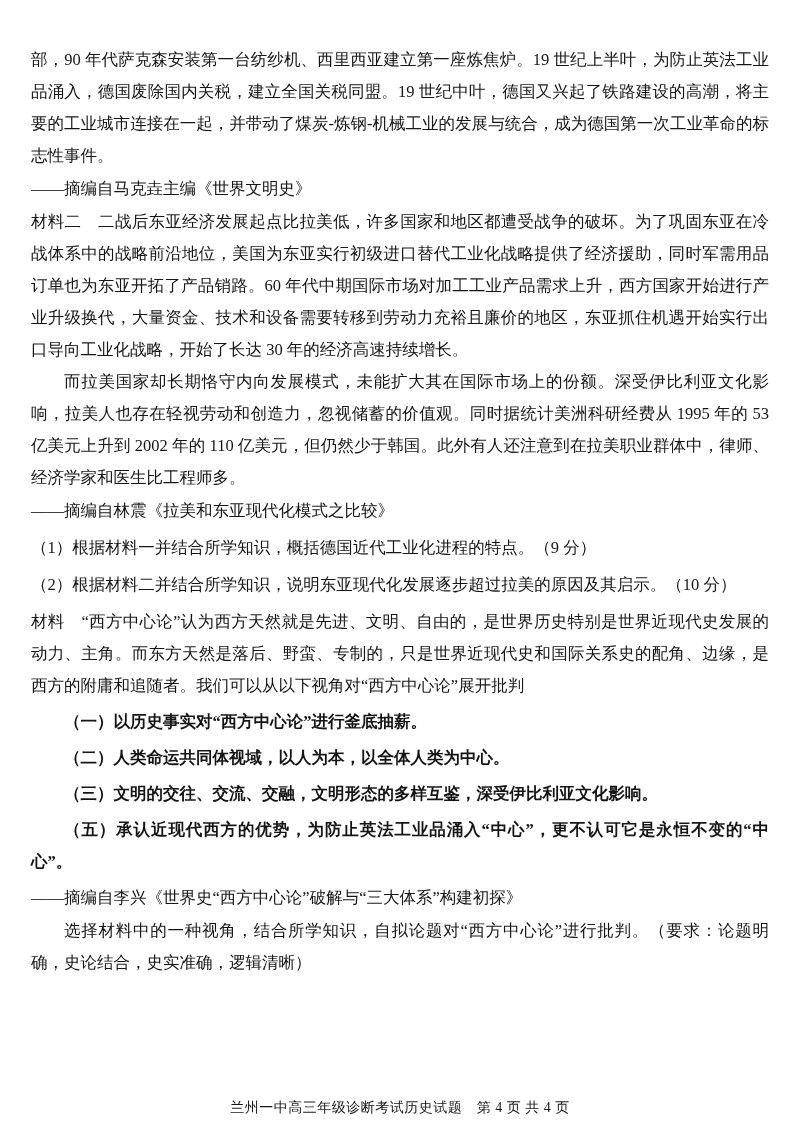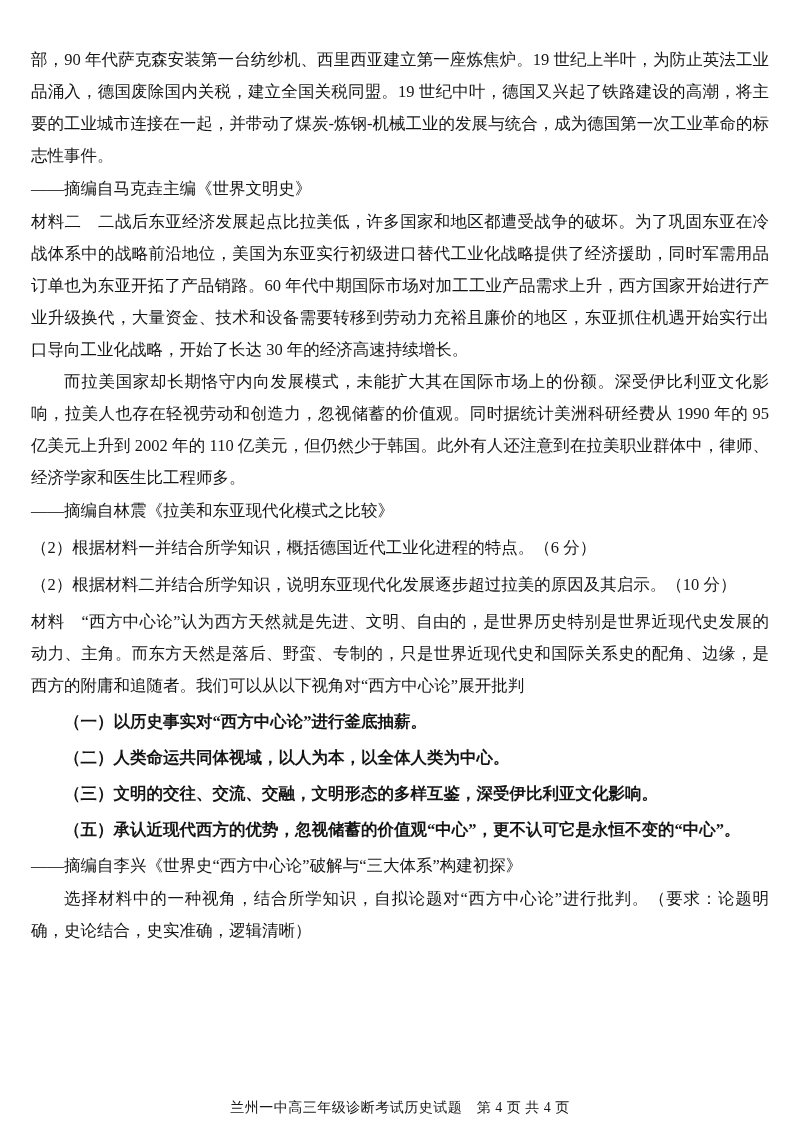--- a/index.html
+++ b/index.html
@@ -41,26 +41,26 @@
   }
 </style>
 </head>
 <body>
 
 <div class="page">
   <div class="content" id="doc-body">
       <p class="para body">部，90 年代萨克森安装第一台纺纱机、西里西亚建立第一座炼焦炉。19 世纪上半叶，为防止英法工业品涌入，德国废除国内关税，建立全国关税同盟。19 世纪中叶，德国又兴起了铁路建设的高潮，将主要的工业城市连接在一起，并带动了煤炭-炼钢-机械工业的发展与统合，成为德国第一次工业革命的标志性事件。</p>
       <p class="para attribution">——摘编自马克垚主编《世界文明史》</p>
       <p class="para body">材料二　二战后东亚经济发展起点比拉美低，许多国家和地区都遭受战争的破坏。为了巩固东亚在冷战体系中的战略前沿地位，美国为东亚实行初级进口替代工业化战略提供了经济援助，同时军需用品订单也为东亚开拓了产品销路。60 年代中期国际市场对加工工业产品需求上升，西方国家开始进行产业升级换代，大量资金、技术和设备需要转移到劳动力充裕且廉价的地区，东亚抓住机遇开始实行出口导向工业化战略，开始了长达 30 年的经济高速持续增长。</p>
-      <p class="para body-indent">而拉美国家却长期恪守内向发展模式，未能扩大其在国际市场上的份额。深受伊比利亚文化影响，拉美人也存在轻视劳动和创造力，忽视储蓄的价值观。同时据统计美洲科研经费从 1990 年的 95 亿美元上升到 2002 年的 110 亿美元，但仍然少于韩国。此外有人还注意到在拉美职业群体中，律师、经济学家和医生比工程师多。</p>
+      <p class="para body-indent">而拉美国家却长期恪守内向发展模式，未能扩大其在国际市场上的份额。深受伊比利亚文化影响，拉美人也存在轻视劳动和创造力，忽视储蓄的价值观。同时据统计美洲科研经费从 1995 年的 53 亿美元上升到 2002 年的 110 亿美元，但仍然少于韩国。此外有人还注意到在拉美职业群体中，律师、经济学家和医生比工程师多。</p>
       <p class="para attribution">——摘编自林震《拉美和东亚现代化模式之比较》</p>
-      <p class="para question">（2）根据材料一并结合所学知识，概括德国近代工业化进程的特点。（6 分）</p>
+      <p class="para question">（1）根据材料一并结合所学知识，概括德国近代工业化进程的特点。（9 分）</p>
       <p class="para question">（2）根据材料二并结合所学知识，说明东亚现代化发展逐步超过拉美的原因及其启示。（10 分）</p>
       <p class="para body">材料　“西方中心论”认为西方天然就是先进、文明、自由的，是世界历史特别是世界近现代史发展的动力、主角。而东方天然是落后、野蛮、专制的，只是世界近现代史和国际关系史的配角、边缘，是西方的附庸和追随者。我们可以从以下视角对“西方中心论”展开批判</p>
       <p class="para list-item">（一）以历史事实对“西方中心论”进行釜底抽薪。</p>
       <p class="para list-item">（二）人类命运共同体视域，以人为本，以全体人类为中心。</p>
       <p class="para list-item">（三）文明的交往、交流、交融，文明形态的多样互鉴，深受伊比利亚文化影响。</p>
-      <p class="para list-item">（五）承认近现代西方的优势，忽视储蓄的价值观“中心”，更不认可它是永恒不变的“中心”。</p>
+      <p class="para list-item">（五）承认近现代西方的优势，为防止英法工业品涌入“中心”，更不认可它是永恒不变的“中心”。</p>
       <p class="para attribution">——摘编自李兴《世界史“西方中心论”破解与“三大体系”构建初探》</p>
       <p class="para body-indent">选择材料中的一种视角，结合所学知识，自拟论题对“西方中心论”进行批判。（要求：论题明确，史论结合，史实准确，逻辑清晰）</p>
     </div>
   <div class="footer">兰州一中高三年级诊断考试历史试题　第 4 页 共 4 页</div>
 </div>
 
 </body></html>

